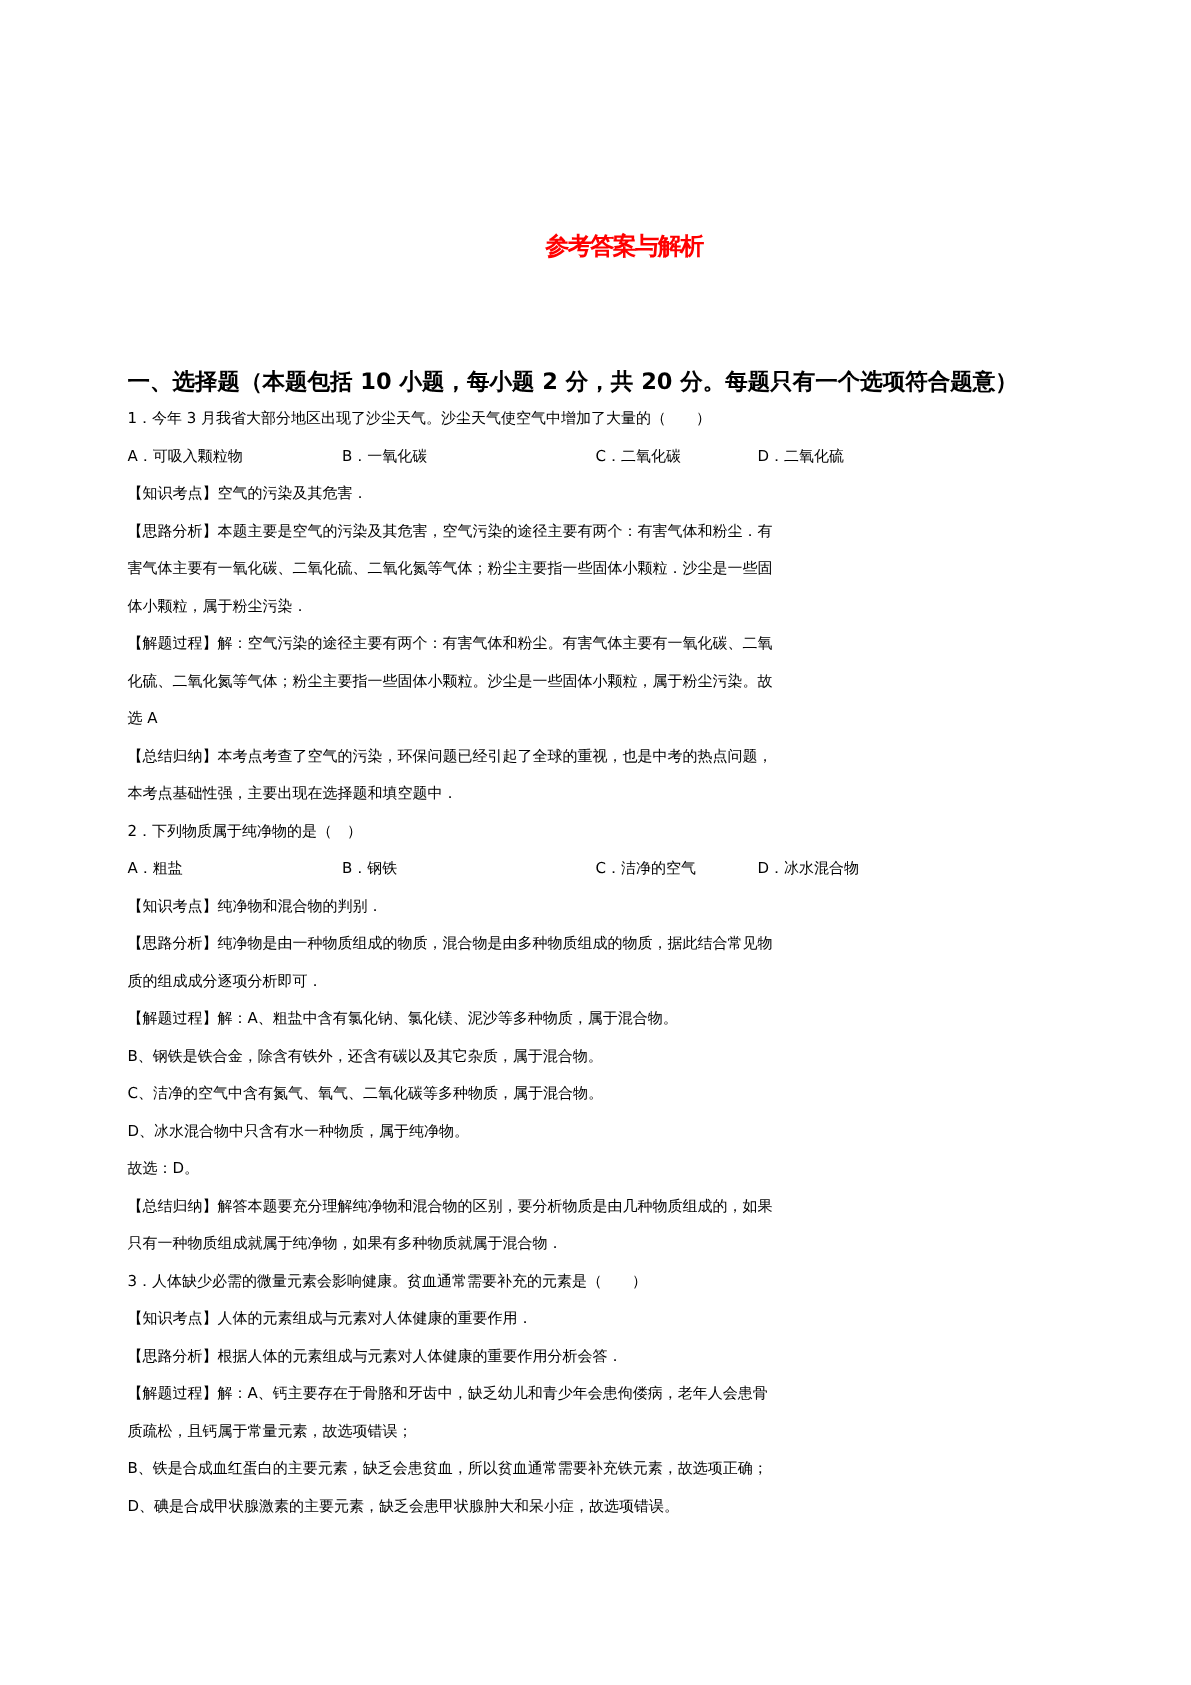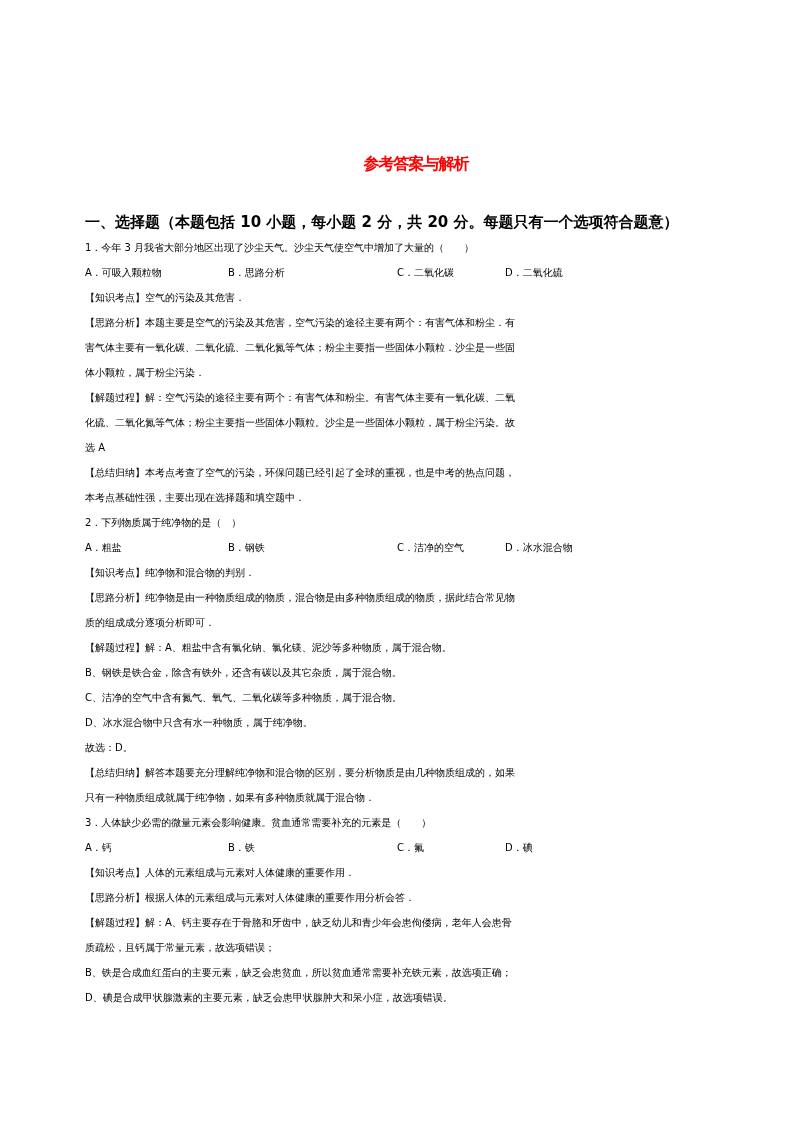--- a/index.html
+++ b/index.html
@@ -36,20 +36,21 @@
   }
   .line {
     height: 25px;
     line-height: 25px;
     font-size: 10px;
     white-space: nowrap;
   }
   .line.heading {
     font-weight: bold;
     font-size: 15px;
+    margin-top: 32px;
   }
   .line.options {
     position: relative;
   }
   .opt {
     position: absolute;
     top: 0;
     white-space: nowrap;
   }
   .opt0 { left: 0; }
@@ -60,21 +61,21 @@
 </head>
 <body>
 
 <div class="page">
   <div class="doc-title" style="color: rgb(255, 0, 0);">参考答案与解析</div>
   <div class="content">
       <div class="line heading">一、选择题（本题包括 10 小题，每小题 2 分，共 20 分。每题只有一个选项符合题意）</div>
       <div class="line text">1．今年 3 月我省大部分地区出现了沙尘天气。沙尘天气使空气中增加了大量的（　　）</div>
       <div class="line options">
         <span class="opt opt0">A．可吸入颗粒物</span>
-        <span class="opt opt1">B．思路分析</span>
+        <span class="opt opt1">B．一氧化碳</span>
         <span class="opt opt2">C．二氧化碳</span>
         <span class="opt opt3">D．二氧化硫</span>
       </div>
       <div class="line text">【知识考点】空气的污染及其危害．</div>
       <div class="line text">【思路分析】本题主要是空气的污染及其危害，空气污染的途径主要有两个：有害气体和粉尘．有</div>
       <div class="line text">害气体主要有一氧化碳、二氧化硫、二氧化氮等气体；粉尘主要指一些固体小颗粒．沙尘是一些固</div>
       <div class="line text">体小颗粒，属于粉尘污染．</div>
       <div class="line text">【解题过程】解：空气污染的途径主要有两个：有害气体和粉尘。有害气体主要有一氧化碳、二氧</div>
       <div class="line text">化硫、二氧化氮等气体；粉尘主要指一些固体小颗粒。沙尘是一些固体小颗粒，属于粉尘污染。故</div>
       <div class="line text">选 A</div>
@@ -91,26 +92,20 @@
       <div class="line text">【思路分析】纯净物是由一种物质组成的物质，混合物是由多种物质组成的物质，据此结合常见物</div>
       <div class="line text">质的组成成分逐项分析即可．</div>
       <div class="line text">【解题过程】解：A、粗盐中含有氯化钠、氯化镁、泥沙等多种物质，属于混合物。</div>
       <div class="line text">B、钢铁是铁合金，除含有铁外，还含有碳以及其它杂质，属于混合物。</div>
       <div class="line text">C、洁净的空气中含有氮气、氧气、二氧化碳等多种物质，属于混合物。</div>
       <div class="line text">D、冰水混合物中只含有水一种物质，属于纯净物。</div>
       <div class="line text">故选：D。</div>
       <div class="line text">【总结归纳】解答本题要充分理解纯净物和混合物的区别，要分析物质是由几种物质组成的，如果</div>
       <div class="line text">只有一种物质组成就属于纯净物，如果有多种物质就属于混合物．</div>
       <div class="line text">3．人体缺少必需的微量元素会影响健康。贫血通常需要补充的元素是（　　）</div>
-      <div class="line options">
-        <span class="opt opt0">A．钙</span>
-        <span class="opt opt1">B．铁</span>
-        <span class="opt opt2">C．氟</span>
-        <span class="opt opt3">D．碘</span>
-      </div>
       <div class="line text">【知识考点】人体的元素组成与元素对人体健康的重要作用．</div>
       <div class="line text">【思路分析】根据人体的元素组成与元素对人体健康的重要作用分析会答．</div>
       <div class="line text">【解题过程】解：A、钙主要存在于骨胳和牙齿中，缺乏幼儿和青少年会患佝偻病，老年人会患骨</div>
       <div class="line text">质疏松，且钙属于常量元素，故选项错误；</div>
       <div class="line text">B、铁是合成血红蛋白的主要元素，缺乏会患贫血，所以贫血通常需要补充铁元素，故选项正确；</div>
       <div class="line text">D、碘是合成甲状腺激素的主要元素，缺乏会患甲状腺肿大和呆小症，故选项错误。</div>
     </div>
 </div>
 
 </body></html>

